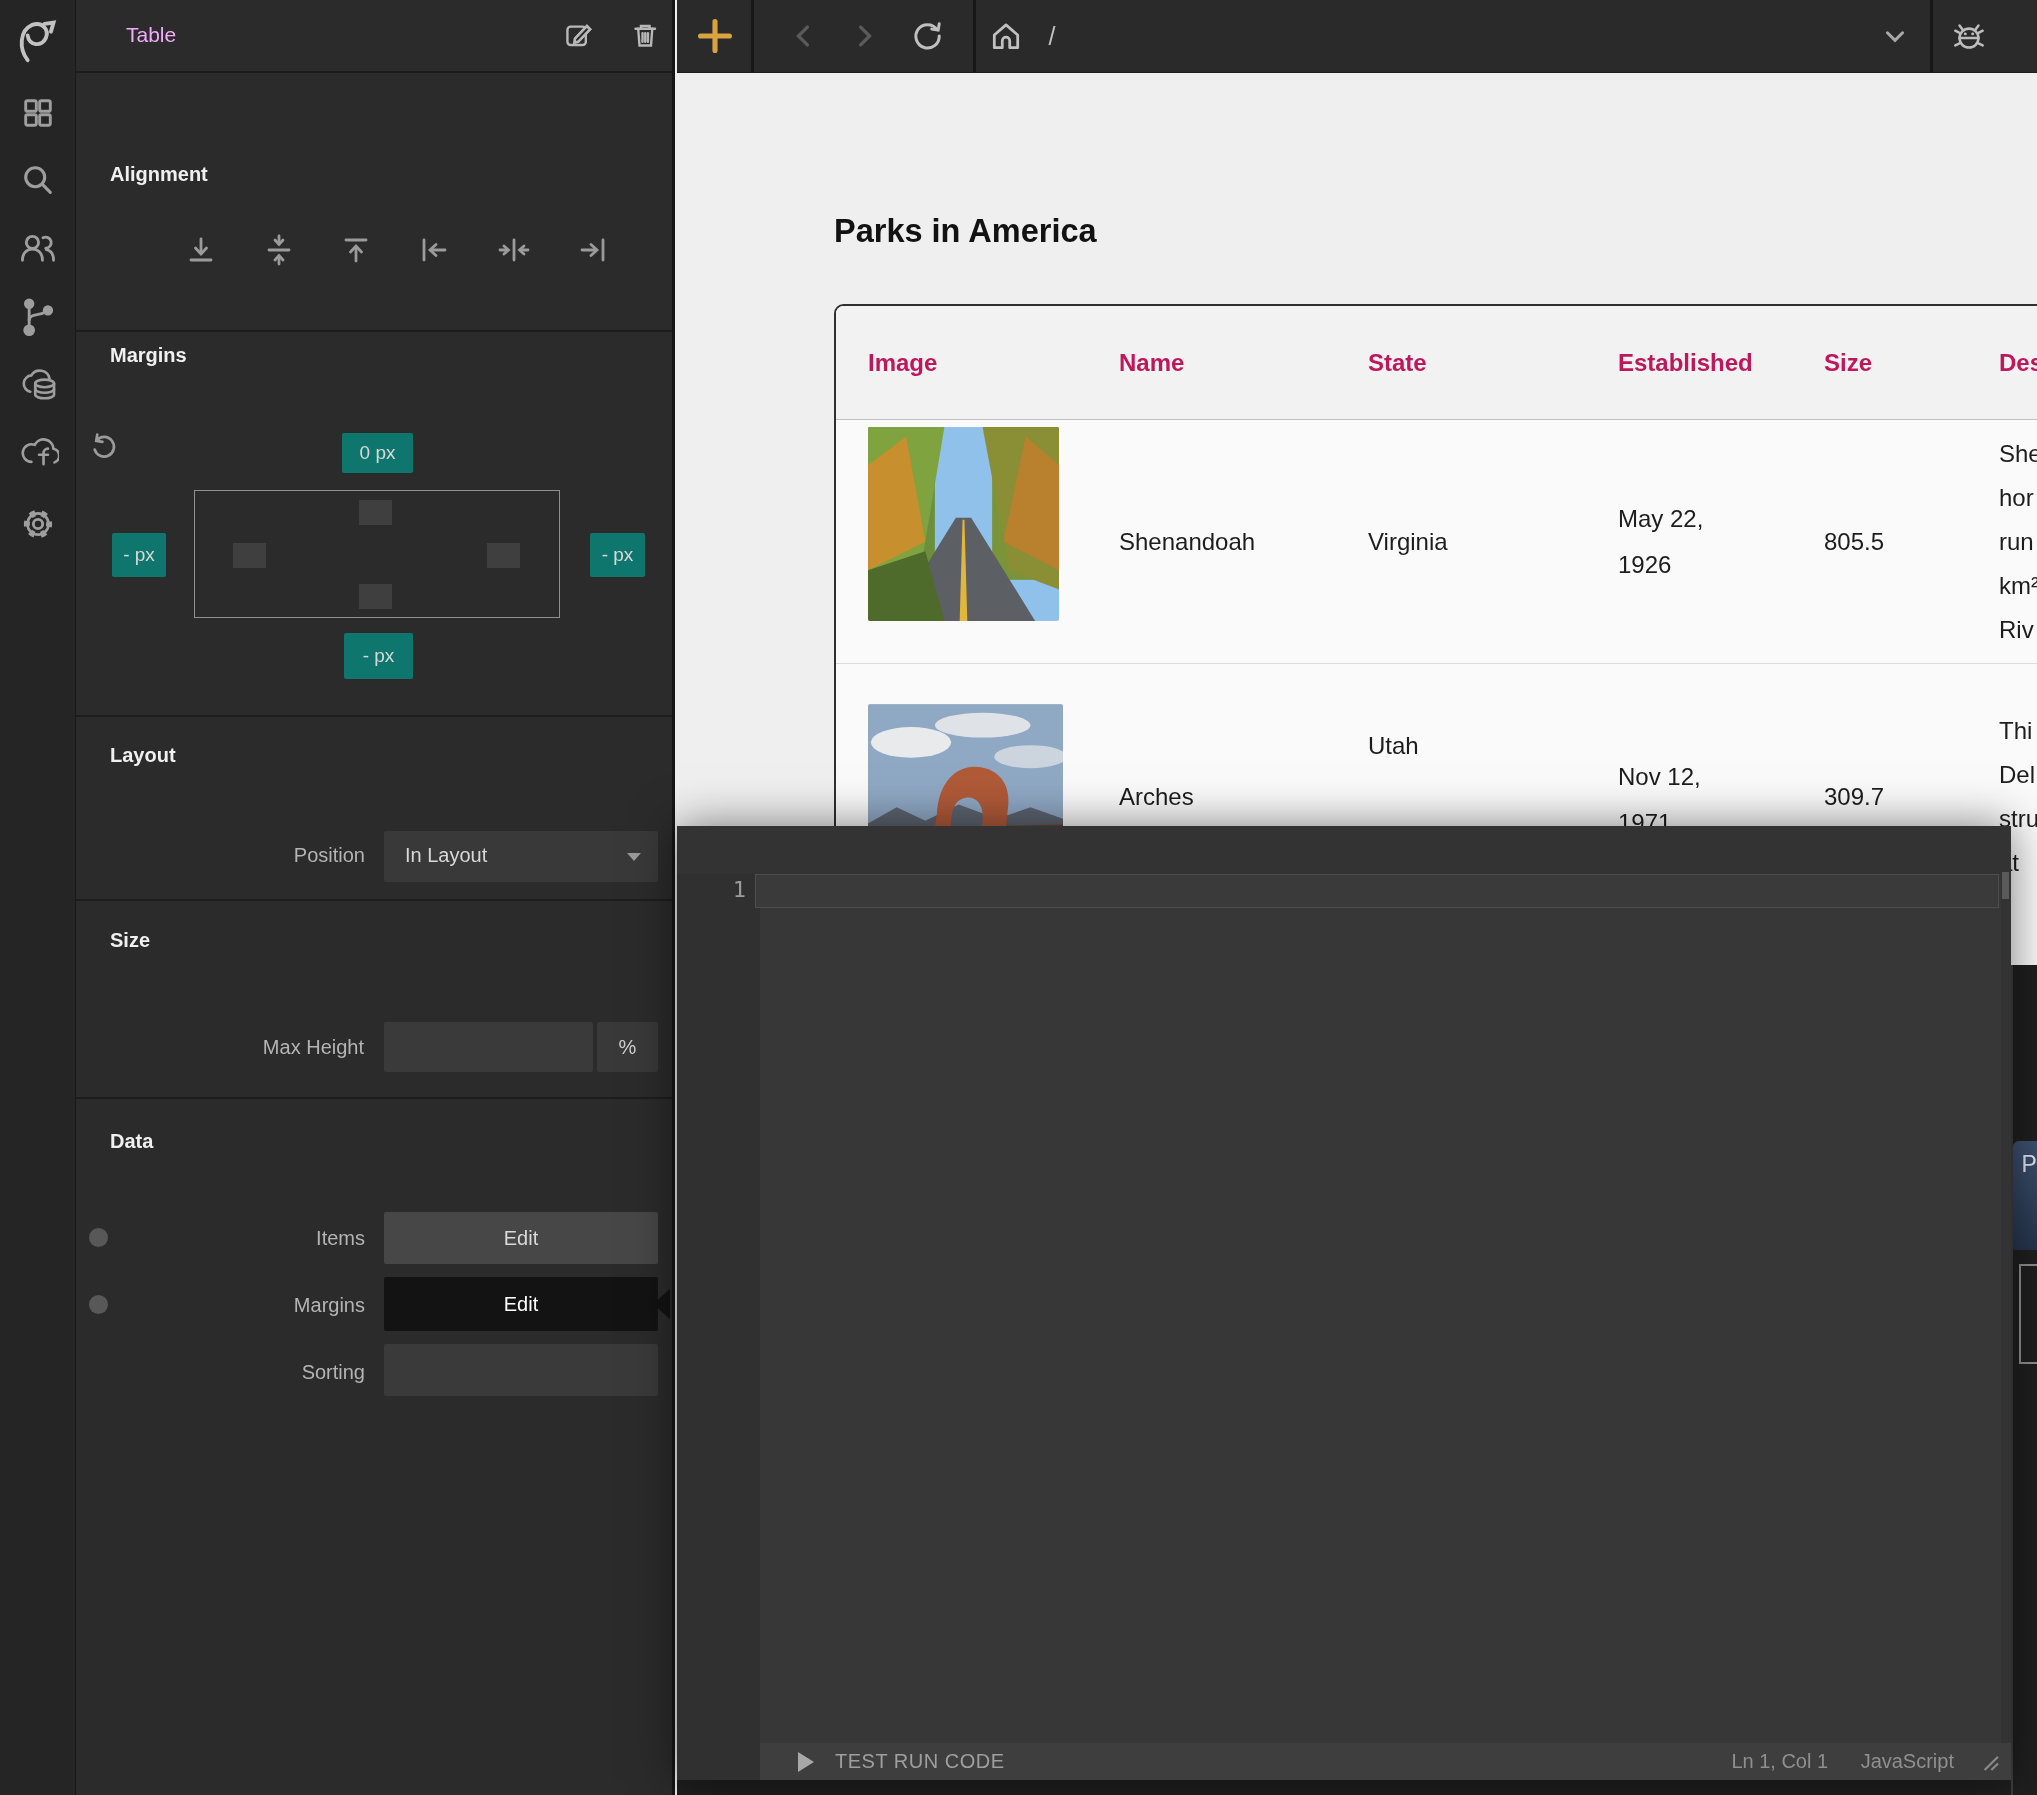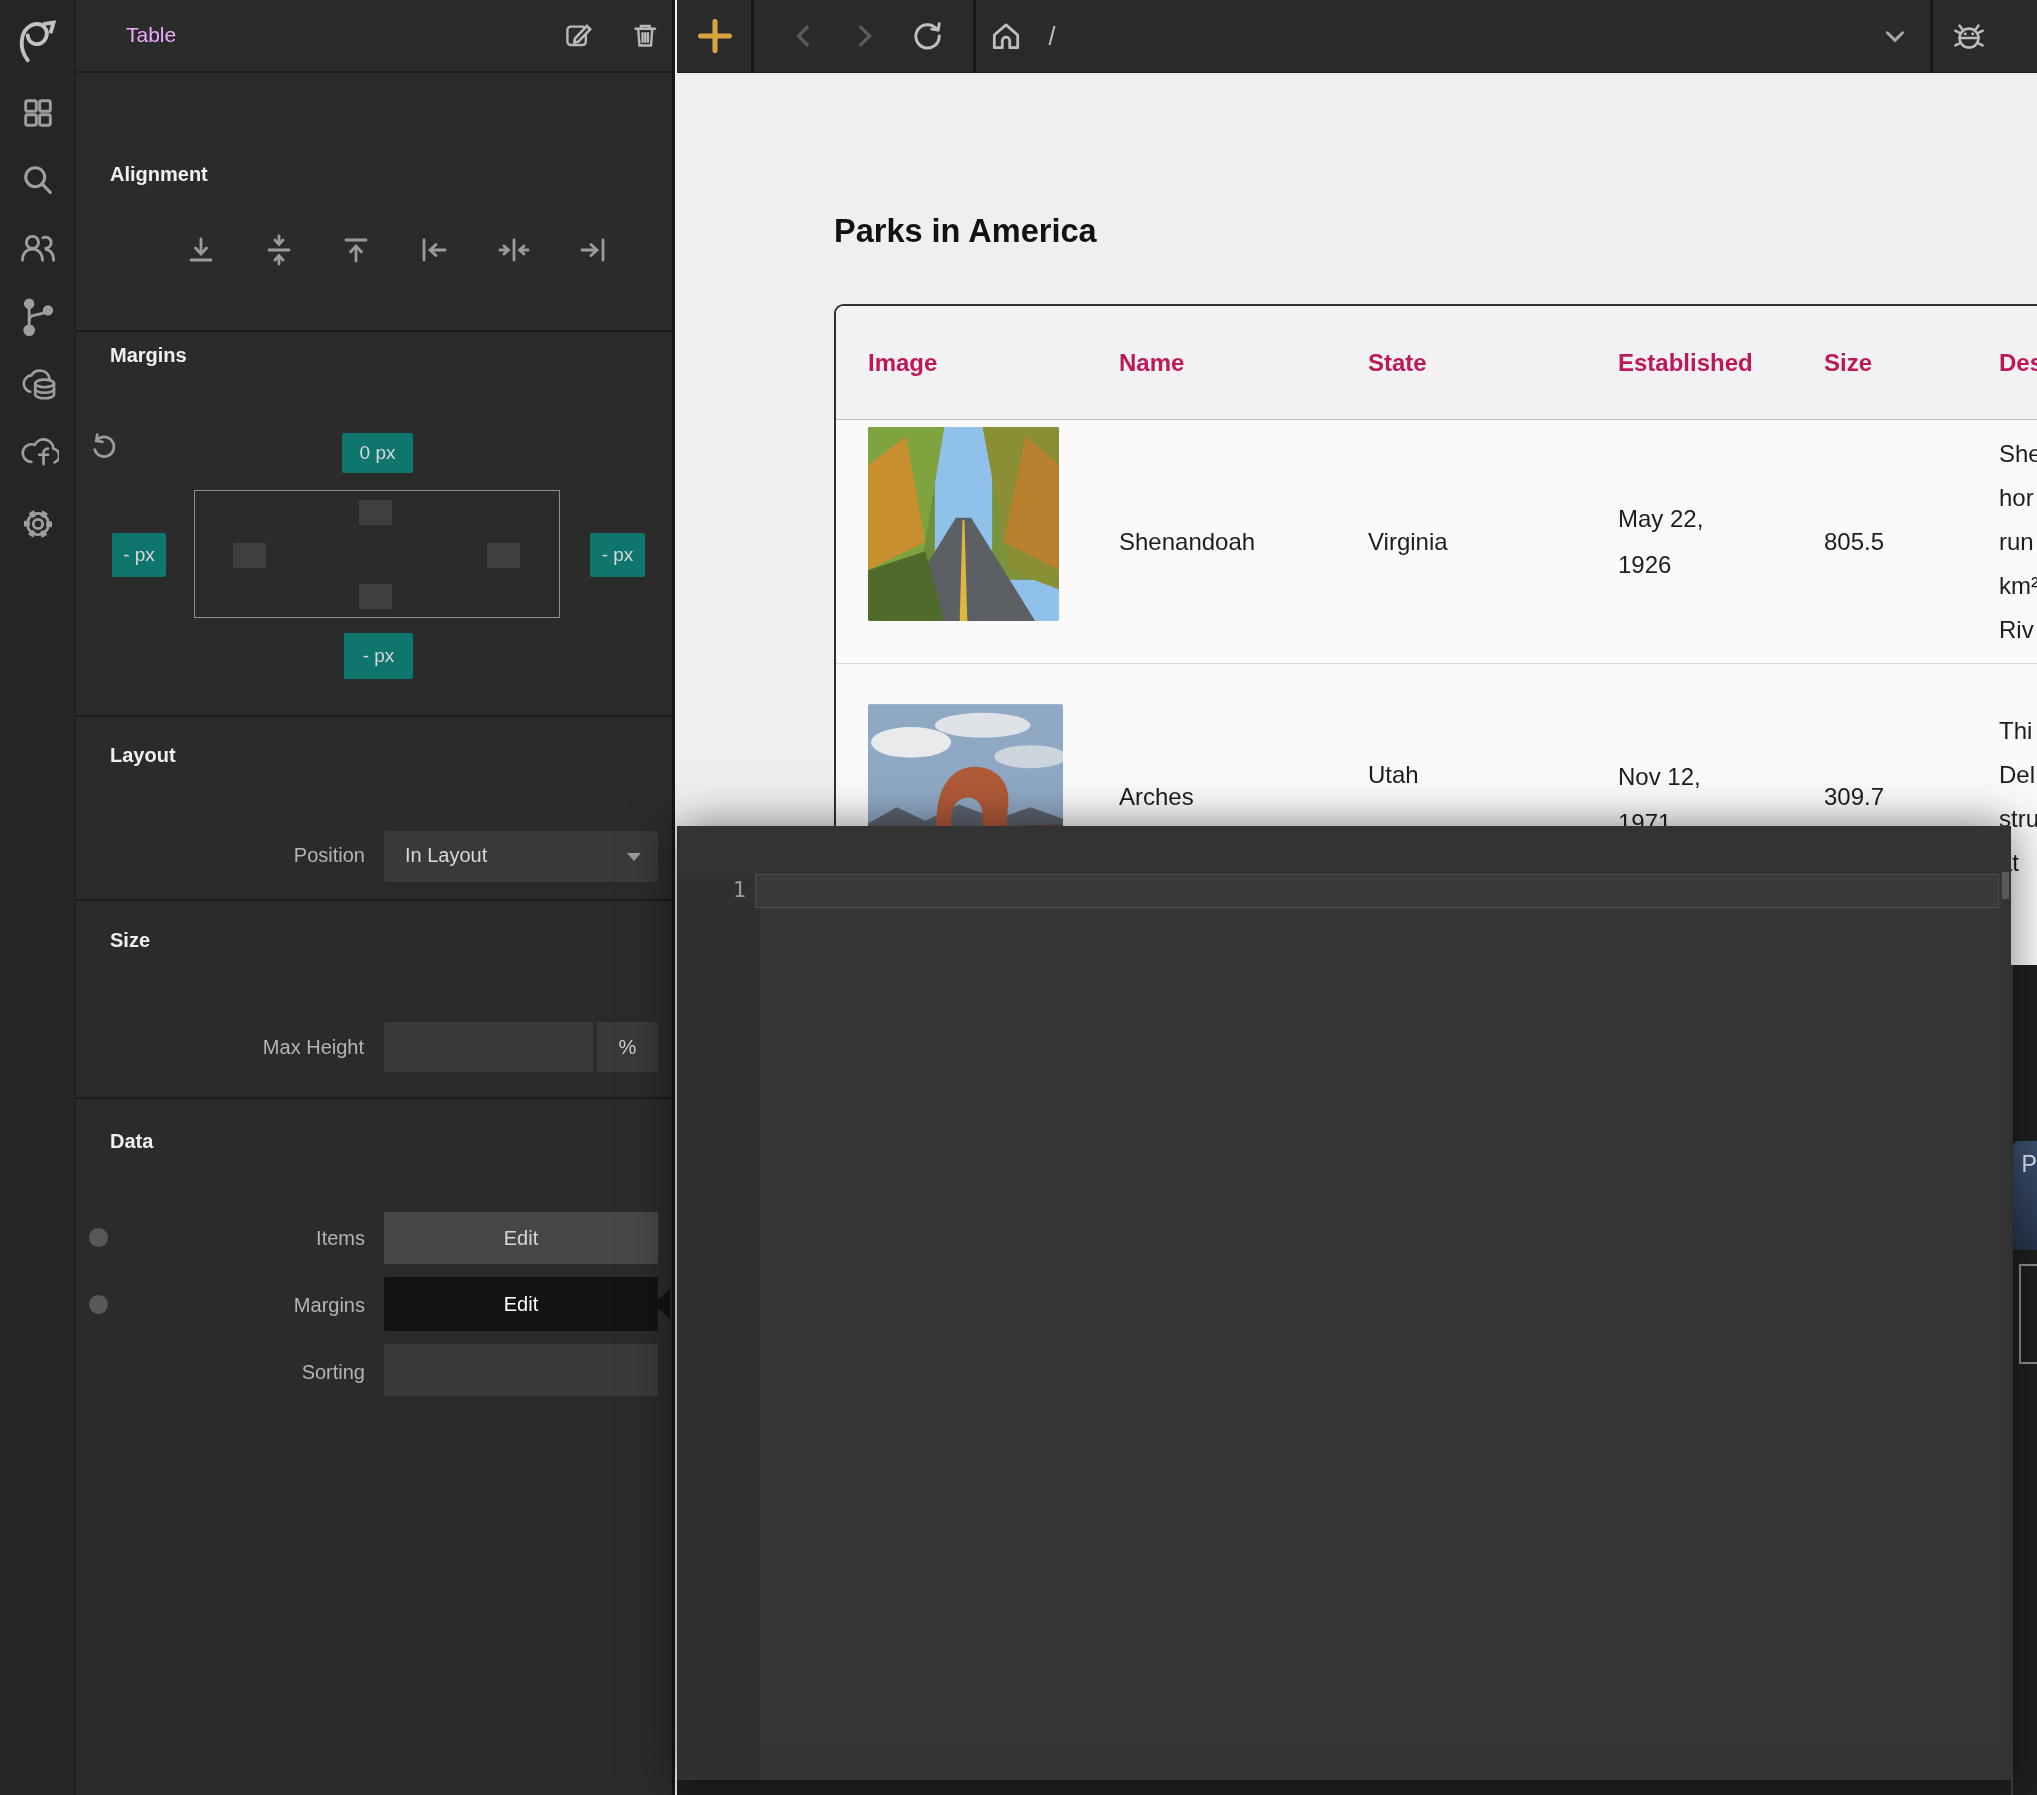--- a/index.html
+++ b/index.html
@@ -356,21 +356,21 @@
               <ellipse cx="120" cy="22" rx="50" ry="13" fill="#dfe3e8"></ellipse>
               <ellipse cx="170" cy="55" rx="38" ry="12" fill="#ccd4dd"></ellipse>
               <polygon points="0,125 30,108 60,122 95,105 135,120 170,108 204,120 204,135 0,135" fill="#5d6470"></polygon>
               <polygon points="0,130 204,126 204,210 0,210" fill="#6e4632"></polygon>
               <path d="M60 210 L72 115 C 74 78, 96 62, 118 66 C 142 70, 150 90, 146 112 L138 210 L112 210 L120 120 C 121 104, 112 96, 102 98 C 92 100, 88 108, 87 122 L82 210 Z" fill="#b05a38"></path>
               <polygon points="0,210 0,165 28,150 48,162 40,210" fill="#8a4c33"></polygon>
             </svg>
           </div>
         </div>
         <div class="cell" style="margin-top:119px">Arches</div>
-        <div class="cell" style="margin-top:97px">Utah</div>
+        <div class="cell" style="margin-top:68px">Utah</div>
         <div class="cell est" style="margin-top:90px">Nov 12, 1971</div>
         <div class="cell" style="margin-top:119px">309.7</div>
         <div class="cell desc" style="padding-top:45px">
           <div>Thi</div>
           <div>Del</div>
           <div>stru</div>
           <div>at</div>
         </div>
       </div>
     </div>
@@ -384,15 +384,31 @@
   <div class="bracket"></div>
 
   <div class="editor">
     <div class="ed-gutter"></div>
     <div class="ed-code"></div>
     <div class="ed-curline">
       <span></span>
     </div>
     <div class="ed-lnum">1</div>
     <div class="ed-thumb"></div>
+    <div class="ed-status">
+      <div class="ed-run">
+        <span class="ed-play"></span>
+        <span>TEST RUN CODE</span>
+      </div>
+      <div class="ed-right">
+        <span>Ln 1, Col 1</span>
+        <span>JavaScript</span>
+      </div>
+      <span class="ed-grip">
+        <svg width="25" height="21" viewBox="0 0 26 22" stroke="#8a8a8a" stroke-width="2.2">
+          <path d="M10 20 L24 6" fill="none"></path>
+            <path d="M17 20 L24 13" fill="none"></path>
+        </svg>
+      </span>
+    </div>
   </div>
 </div>
 
 
 </body></html>

